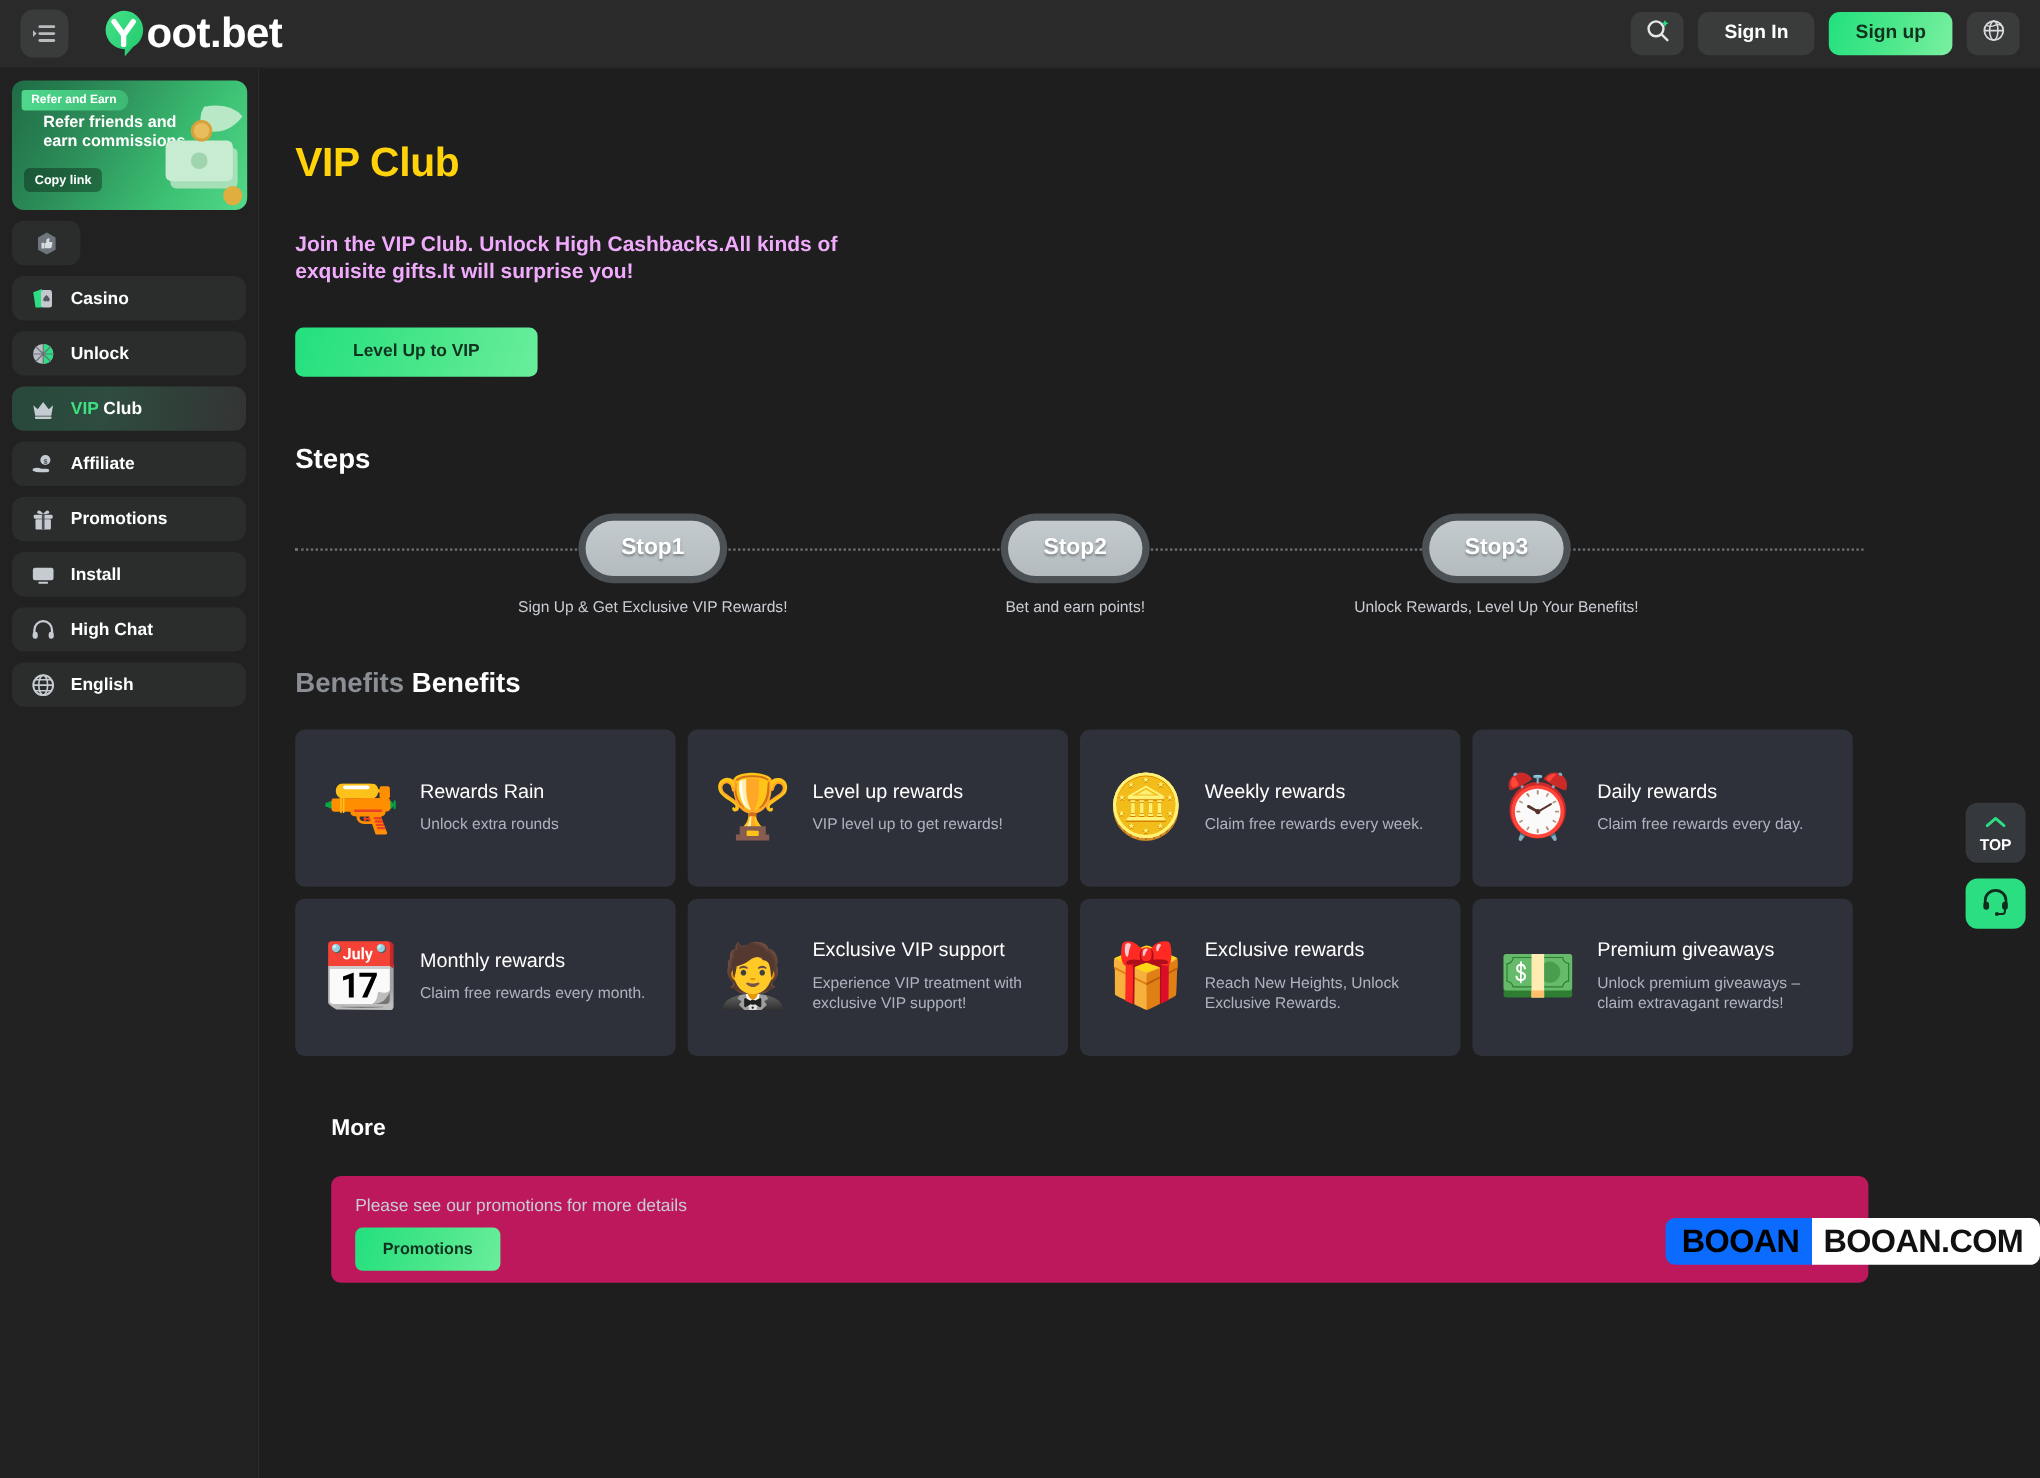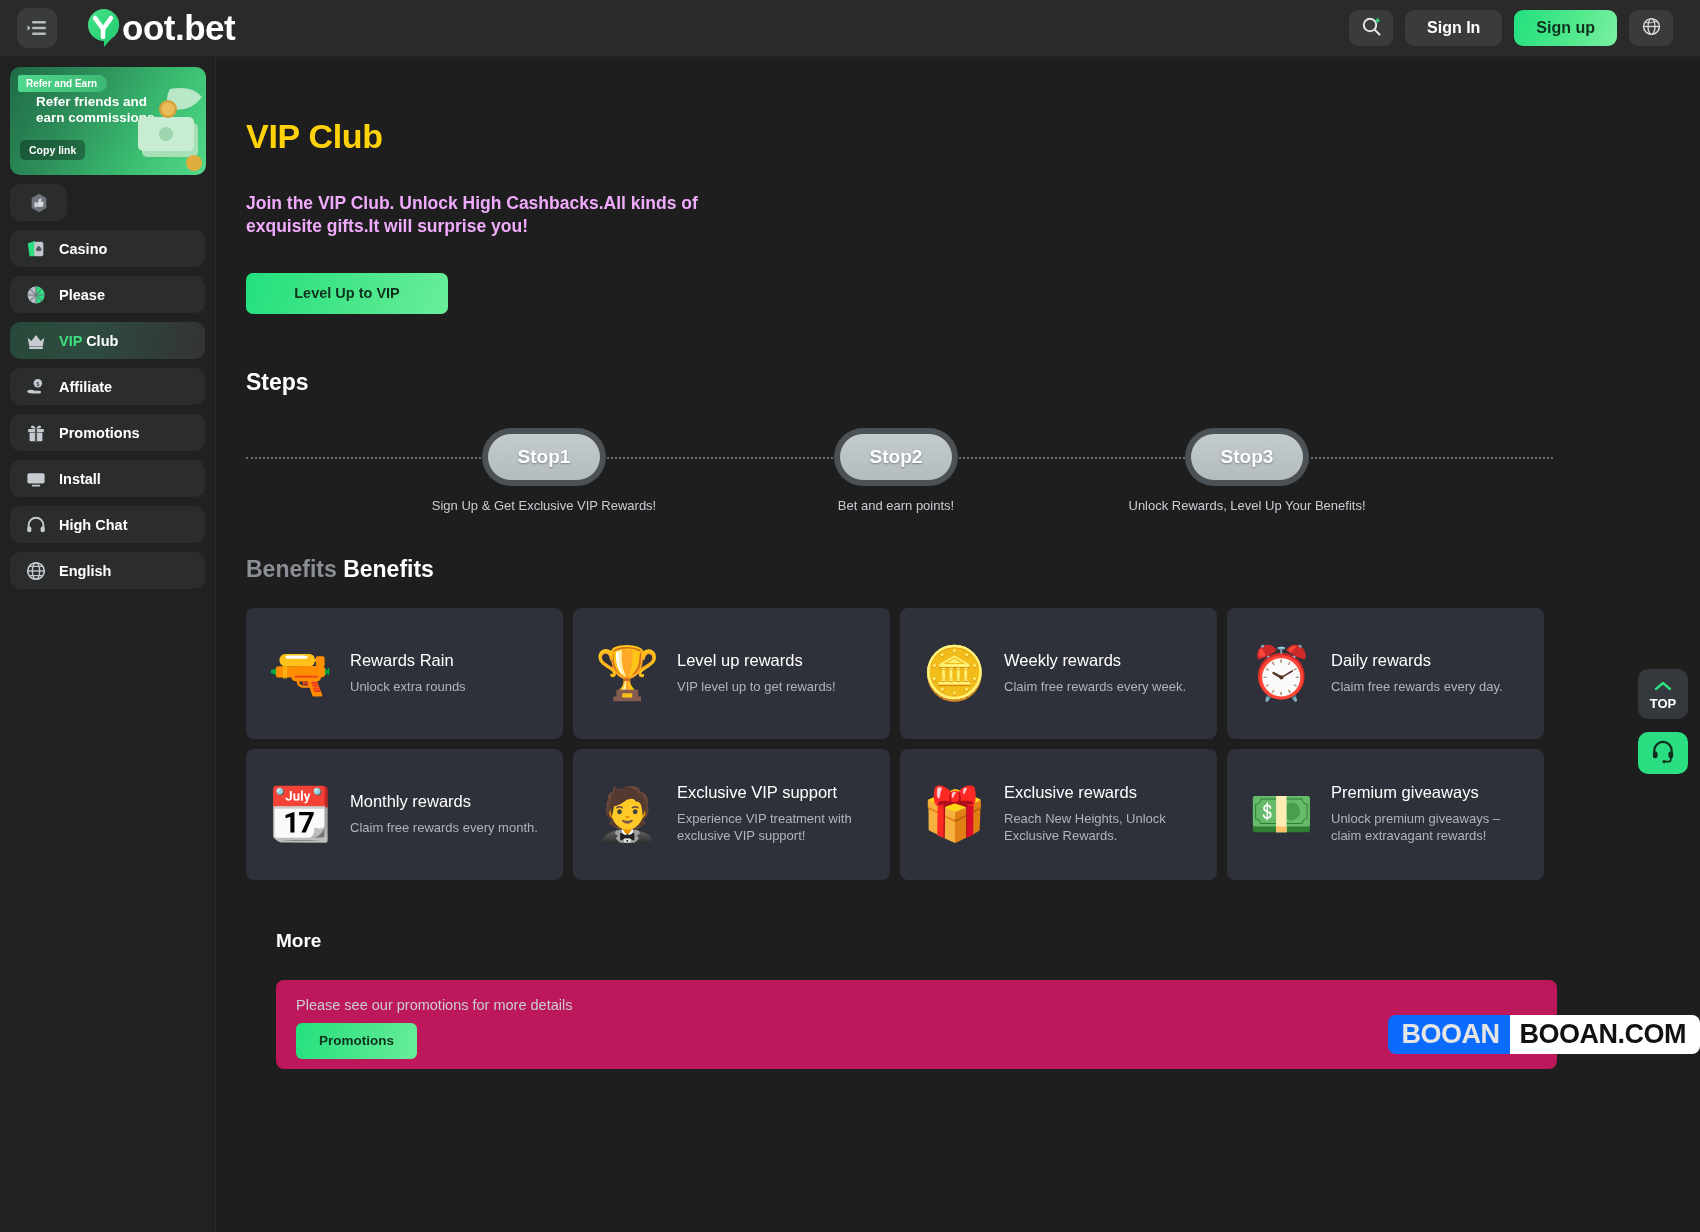--- a/index.html
+++ b/index.html
@@ -28,21 +28,21 @@
   .burger svg { display:block; }
   .logo { display:flex; align-items:center; margin-left:27px; }
   .logo-y {
     position:relative; width:40px; height:42px;
   }
   .logo-text {
     font-size:35px; font-weight:bold; color:#ffffff; letter-spacing:-0.5px;
     margin-left:-2px;
   }
   .header-right {
-    margin-left:auto; display:flex; align-items:center; gap:12px; margin-right:27px;
+    margin-left:auto; display:flex; align-items:center; gap:12px; margin-right:17px;
   }
   .icon-btn {
     width:44px; height:36px; background:#3a3c3c; border-radius:9px;
     display:flex; align-items:center; justify-content:center; cursor:pointer;
   }
   .btn-signin {
     height:36px; padding:0 22px; background:#3a3c3c; border-radius:9px;
     color:#fff; font-size:16px; font-weight:bold;
     display:flex; align-items:center; justify-content:center; cursor:pointer;
     border:none;
@@ -200,21 +200,21 @@
   .float-chat {
     position:absolute; right:12px; top:675px;
     width:50px; height:42px; background:#2bde81; border-radius:10px;
     display:flex; align-items:center; justify-content:center; cursor:pointer; z-index:30;
   }
   .watermark {
     position:absolute; right:0px; bottom:4px;
     display:flex; align-items:center; height:44px; z-index:40;
   }
   .wm-left {
-    background:#0b6bff; color:#e5e5e5; font-weight:bold; font-size:27px;
+    background:#0b6bff; color:#000000; font-weight:bold; font-size:27px;
     padding:4px 10px 4px 14px; border-radius:8px 0 0 8px; letter-spacing:-0.5px;
   }
   .wm-right {
     background:#ffffff; color:#111; font-weight:bold; font-size:27px;
     padding:4px 14px 4px 10px; border-radius:0 8px 8px 0; letter-spacing:-0.5px;
   }
 </style>
 </head>
 <body>
 
@@ -312,21 +312,21 @@
     </div>
 
     <div class="nav-pill">
       <span class="nav-ico">
         <svg width="22" height="22" viewBox="0 0 24 24">
           <circle cx="12" cy="12" r="9.2" fill="#b9bec4"></circle>
           <path d="M12 2.8 a9.2 9.2 0 0 1 9.2 9.2 a9.2 9.2 0 0 1 -9.2 9.2 Z" fill="#2bde81"></path>
           <path d="M3 12 h18 M12 2.8 v18.4 M5.2 5.2 Q12 12 18.8 18.8 M18.8 5.2 Q12 12 5.2 18.8" stroke="#6d7279" stroke-width="1.1" fill="none"></path>
         </svg>
       </span>
-      <span class="nav-label">Please</span>
+      <span class="nav-label">Unlock</span>
     </div>
 
     <div class="nav-pill active">
       <span class="nav-ico">
         <svg width="22" height="22" viewBox="0 0 24 24">
           <path d="M3 8.5 L7 12 L12 5.5 L17 12 L21 8.5 L19.3 18 H4.7 Z" fill="#c6cbd1"></path>
           <rect x="4.4" y="18.6" width="15.2" height="2.2" rx="1" fill="#c6cbd1"></rect>
         </svg>
       </span>
       <span class="nav-label"><span class="vip">VIP</span><span> Club</span></span>

